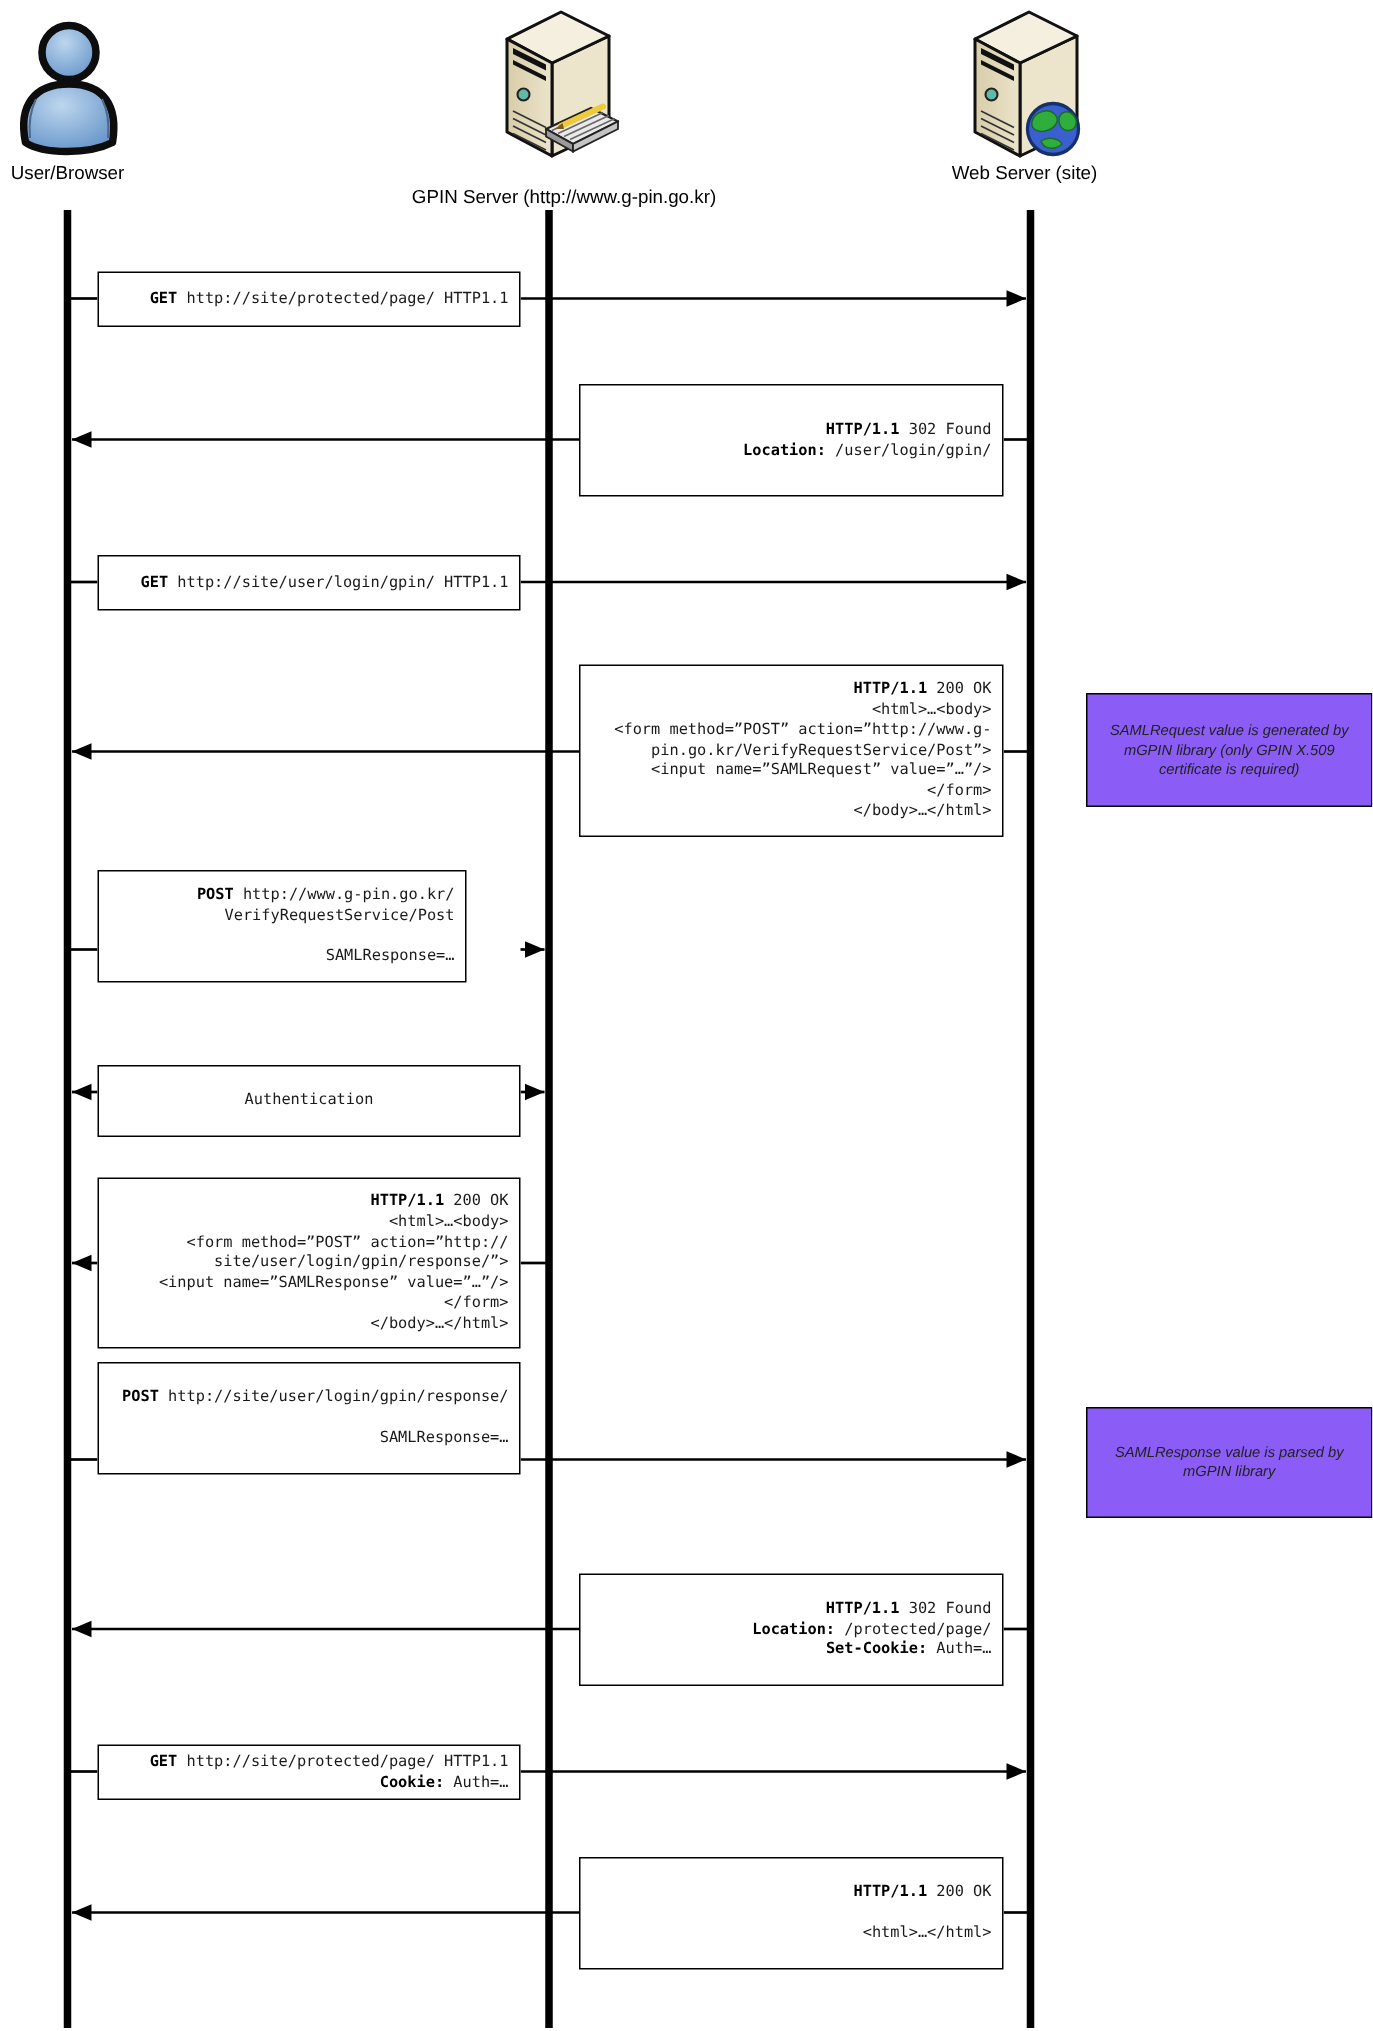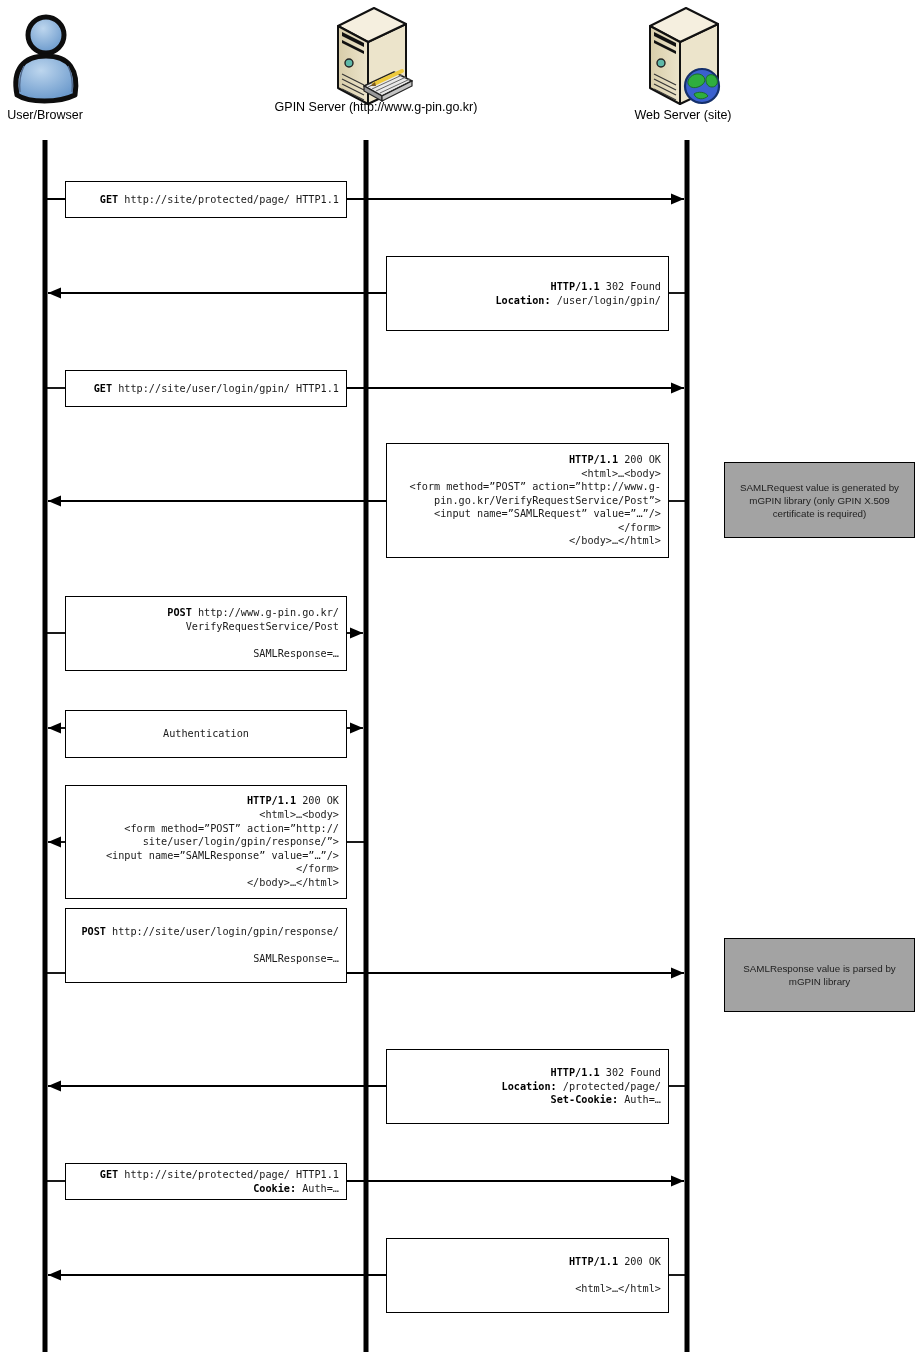--- a/index.html
+++ b/index.html
@@ -16,24 +16,24 @@
   .msg{
     position:absolute;border:1px solid #000;background:#fff;
     font-family:"DejaVu Sans Mono","Liberation Mono",monospace;
     font-size:10.2px;line-height:13.6px;color:#1a1a1a;
     display:flex;flex-direction:column;justify-content:center;
     padding:2px 7px;box-sizing:border-box;white-space:pre;align-items:flex-end;
   }
   .msg.center{align-items:center;}
   .msg b{font-weight:bold;color:#000;}
   .note{
-    position:absolute;border:1px solid #000;background:#a3a3a3;
+    position:absolute;border:1px solid #000;background:#8b5cf6;
     font-family:"Liberation Sans",sans-serif;font-size:9.8px;line-height:13px;color:#222;
     display:flex;align-items:center;justify-content:center;text-align:center;
-    white-space:pre-line;box-sizing:border-box;padding:4px;
+    white-space:pre-line;box-sizing:border-box;padding:4px;font-style:italic;
   }
 </style>
 </head>
 <body>
 
 <div class="canvas" id="diagram">
     <svg width="915" height="1354" class="overlay">
       <rect x="42.5" y="140" width="5" height="1212" fill="#000"></rect>
       <rect x="363.5" y="140" width="5" height="1212" fill="#000"></rect>
       <rect x="684.5" y="140" width="5" height="1212" fill="#000"></rect>
@@ -158,33 +158,33 @@
           <path d="M20,87 L42,98"></path>
       </g>
       <circle cx="68" cy="84" r="17" fill="#3a60cf" stroke="#15306b" stroke-width="2.2"></circle>
       <path d="M54,79 C56,72 65,70 69,74 C73,78 70,83 64,85 C58,87 53,84 54,79 Z" fill="#2fae3e" stroke="#1c6b28" stroke-width="1"></path>
       <path d="M75,73 C80,71 85,77 83,82 C81,86 75,86 73,82 C71,78 72,74 75,73 Z" fill="#2fae3e" stroke="#1c6b28" stroke-width="1"></path>
       <path d="M60,92 C64,89 72,90 74,94 C70,98 62,98 60,92 Z" fill="#2fae3e" stroke="#1c6b28" stroke-width="1"></path>
     </svg>
   </div>
 
   <div class="actor-label" style="left:45px;top:108px">User/Browser</div>
-  <div class="actor-label" style="left:376px;top:100px">GPIN Server (http://www.g-pin.go.kr)</div>
+  <div class="actor-label" style="left:376px;top:124px">GPIN Server (http://www.g-pin.go.kr)</div>
   <div class="actor-label" style="left:683px;top:108px">Web Server (site)</div>
 
   <div class="note" style="left:724px;top:462px;width:191px;height:76px">SAMLRequest value is generated by
 mGPIN library (only GPIN X.509
 certificate is required)</div>
   <div class="note" style="left:724px;top:938px;width:191px;height:74px">SAMLResponse value is parsed by
 mGPIN library</div>
 
 <div class="msg" style="left: 65px; top: 181px; width: 282px; height: 37px;"><div><b>GET</b><span> http://site/protected/page/ HTTP1.1</span></div></div>
     <div class="msg" style="left: 386px; top: 256px; width: 283px; height: 75px;"><div><b>HTTP/1.1</b><span> 302 Found</span></div><div><b>Location:</b><span> /user/login/gpin/</span></div></div>
     <div class="msg" style="left: 65px; top: 370px; width: 282px; height: 37px;"><div><b>GET</b><span> http://site/user/login/gpin/ HTTP1.1</span></div></div>
     <div class="msg" style="left: 386px; top: 443px; width: 283px; height: 115px;"><div><b>HTTP/1.1</b><span> 200 OK</span></div><div><span>&lt;html&gt;…&lt;body&gt;</span></div><div><span>&lt;form method=”POST” action=”http://www.g-</span></div><div><span>pin.go.kr/VerifyRequestService/Post”&gt;</span></div><div><span>  &lt;input name=”SAMLRequest” value=”…”/&gt;</span></div><div><span>&lt;/form&gt;</span></div><div><span>&lt;/body&gt;…&lt;/html&gt;</span></div></div>
-    <div class="msg" style="left: 65px; top: 596px; width: 282px; height: 75px;"><div><b>POST</b><span> http://www.g-pin.go.kr/</span></div><div><span>VerifyRequestService/Post</span></div><div>&nbsp;</div><div><span>SAMLResponse=…</span></div></div>
+    <div class="msg" style="left: 65px; top: 580px; width: 246px; height: 75px;"><div><b>POST</b><span> http://www.g-pin.go.kr/</span></div><div><span>VerifyRequestService/Post</span></div><div>&nbsp;</div><div><span>SAMLResponse=…</span></div></div>
     <div class="msg center" style="left: 65px; top: 710px; width: 282px; height: 48px;"><div><span>Authentication</span></div></div>
     <div class="msg" style="left: 65px; top: 785px; width: 282px; height: 114px;"><div><b>HTTP/1.1</b><span> 200 OK</span></div><div><span>&lt;html&gt;…&lt;body&gt;</span></div><div><span>&lt;form method=”POST” action=”http://</span></div><div><span>site/user/login/gpin/response/”&gt;</span></div><div><span>  &lt;input name=”SAMLResponse” value=”…”/&gt;</span></div><div><span>&lt;/form&gt;</span></div><div><span>&lt;/body&gt;…&lt;/html&gt;</span></div></div>
     <div class="msg" style="left: 65px; top: 908px; width: 282px; height: 75px;"><div><b>POST</b><span> http://site/user/login/gpin/response/</span></div><div>&nbsp;</div><div><span>SAMLResponse=…</span></div></div>
     <div class="msg" style="left: 386px; top: 1049px; width: 283px; height: 75px;"><div><b>HTTP/1.1</b><span> 302 Found</span></div><div><b>Location:</b><span> /protected/page/</span></div><div><b>Set-Cookie:</b><span> Auth=…</span></div></div>
     <div class="msg" style="left: 65px; top: 1163px; width: 282px; height: 37px;"><div><b>GET</b><span> http://site/protected/page/ HTTP1.1</span></div><div><b>Cookie:</b><span> Auth=…</span></div></div>
     <div class="msg" style="left: 386px; top: 1238px; width: 283px; height: 75px;"><div><b>HTTP/1.1</b><span> 200 OK</span></div><div>&nbsp;</div><div><span>&lt;html&gt;…&lt;/html&gt;</span></div></div>
   </div>
 
 </body></html>

